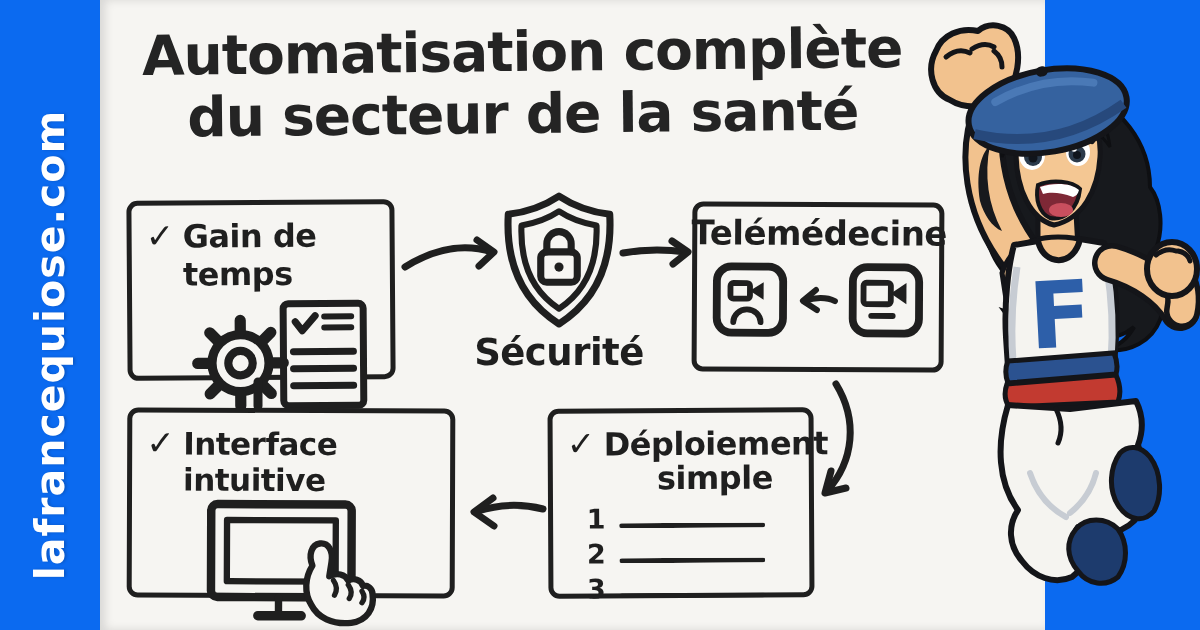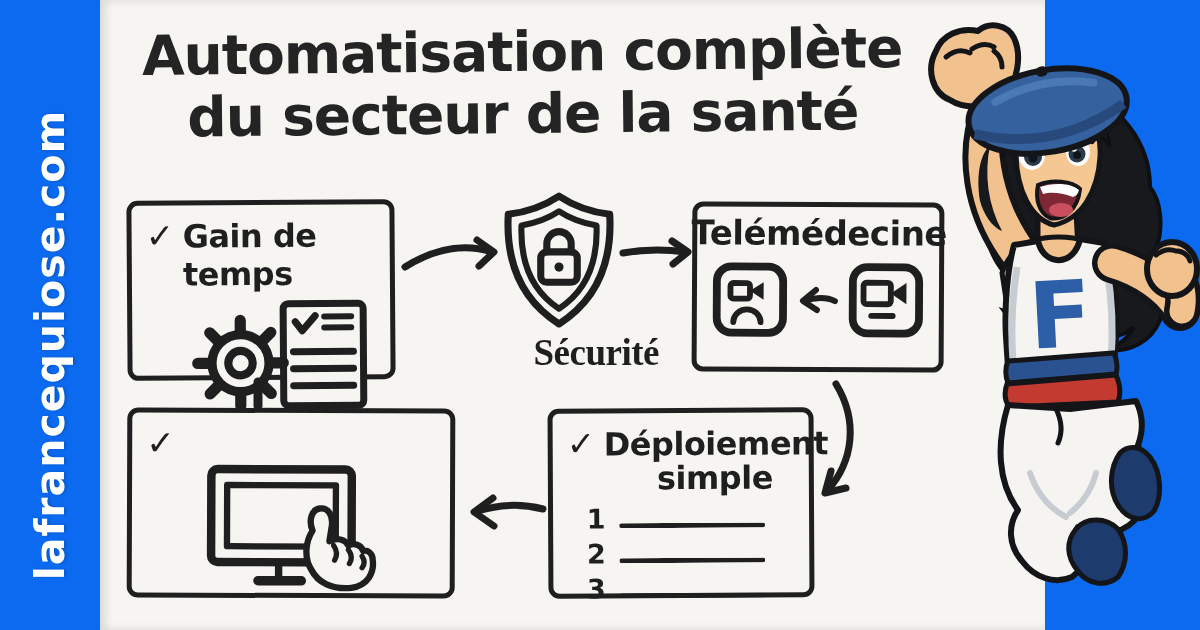--- a/index.html
+++ b/index.html
@@ -48,22 +48,22 @@
   .deploy-line2{font-weight:bold;font-size:32px;letter-spacing:-.5px;padding-left:104px;margin-top:-4px;}
   .gain-icons{position:absolute;left:0;top:46px;width:100%;height:130px;}
   .gain-doc{position:absolute;left:146px;top:48px;}
   .gain-gear{position:absolute;left:52px;top:56px;}
   .tele-icons{display:flex;align-items:center;justify-content:center;gap:6px;margin-top:8px;}
   .step{display:flex;align-items:center;padding:0 44px 0 32px;margin-top:7px;height:28px;}
   .step .num{font-size:27px;font-weight:bold;width:22px;text-align:center;}
   .step .line{flex:1;border-top:5px solid #1f1f1f;border-radius:3px;margin-left:12px;transform:translateY(7px);}
   .ui-icon{display:block;margin:0 auto;}
   .securite{
-    position:absolute;left:459px;top:331px;width:200px;text-align:right;
-    font-size:37px;font-weight:bold;letter-spacing:-.5px;font-family:Liberation Serif, serif;
+    position:absolute;left:459px;top:331px;width:200px;text-align:center;
+    font-size:37px;font-weight:bold;letter-spacing:-.5px;
   }
   .shield{position:absolute;left:498px;top:190px;}
   .overlay{position:absolute;left:0;top:0;pointer-events:none;}
   .mascot{position:absolute;left:880px;top:5px;}
   .mascot-letter{font-family:"DejaVu Sans",sans-serif;font-size:92px;font-weight:bold;fill:#2d5fa9;}
   svg .ink{stroke:#1f1f1f;stroke-linecap:round;stroke-linejoin:round;fill:none;}
 </style>
 </head>
 <body>
 
@@ -156,20 +156,21 @@
     </div>
     <div class="step">
       <span class="num">3</span>
       <span class="line"></span>
     </div>
   </div>
 
   <div class="box box-ui">
     <div class="box-label">
       <span class="check">✓</span>
+      <span>Interface intuitive</span>
     </div>
     <svg class="ui-icon" width="192" height="132" viewBox="0 0 175 125">
       <rect x="12" y="6" width="133" height="88" rx="6" class="ink" stroke-width="8"></rect>
       <rect x="27" y="21" width="103" height="58" class="ink" stroke-width="6"></rect>
       <path class="ink" stroke-width="7" d="M76,94 v13"></path>
       <rect x="52" y="107" width="50" height="9" rx="4.5" fill="#1f1f1f"></rect>
       <g transform="translate(86,30)">
         <path d="M22,34 C18,24 21,14 29,13 C37,12 42,20 40,31 L38,44 C45,40 53,42 56,48 C61,45 68,47 70,53 C74,52 79,55 79,61 C81,74 74,86 59,88 C41,90 27,83 21,71 C14,60 15,45 22,34 Z" fill="#f6f5f2" stroke="#1f1f1f" stroke-width="6" stroke-linejoin="round"></path>
         <path class="ink" stroke-width="5" d="M42,48 q5,7 1,14 M56,52 q5,7 1,13 M69,58 q4,6 0,11"></path>
       </g>

